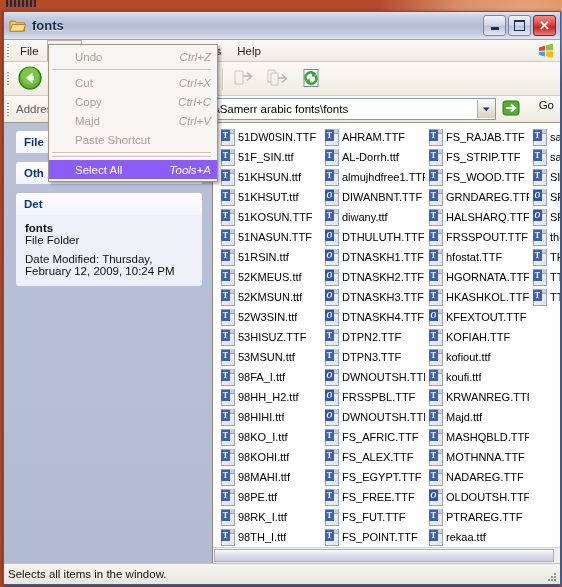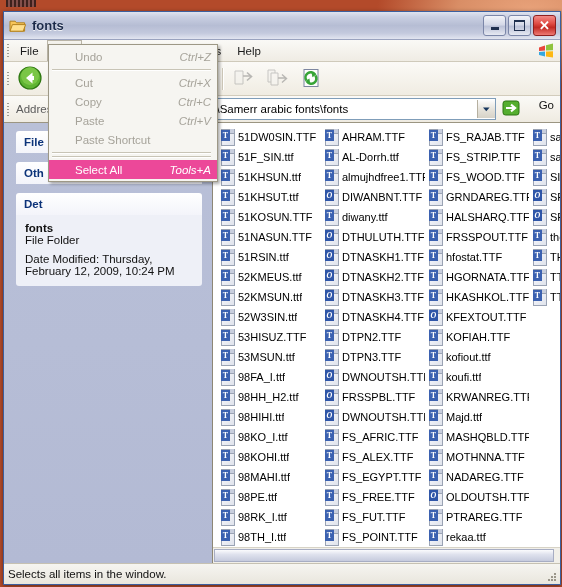--- a/index.html
+++ b/index.html
@@ -197,21 +197,21 @@
     position:absolute;left:44px;top:32px;width:168px;z-index:60;
     background:#f6f5f1;border:1px solid #9d9886;
     box-shadow:2px 2px 3px rgba(0,0,0,.33);
     padding:2px 0;
   }
   .mrow{
     height:19px;display:flex;align-items:center;padding:0 6px 0 26px;
     font-size:11.5px;color:#111;white-space:nowrap;position:relative;
   }
   .mrow.disabled{color:#a6a39a;}
-  .mrow.sel{background:#ec4899;color:#fff;}
+  .mrow.sel{background:#8b5cf6;color:#fff;}
   .mrow .acc{margin-left:auto;padding-left:18px;font-style:italic;}
   .msep{height:1px;background:#c8c4b6;margin:3px 6px 3px 3px;box-shadow:0 1px 0 #fff;}
 </style>
 </head>
 <body>
 
 <div id="desktop">
   <div id="wallpaper-badge"></div>
 </div>
 
@@ -983,21 +983,21 @@
       <div class="msep"></div>
       <div class="mrow disabled">
         <span>Cut</span>
         <span class="acc">Ctrl+X</span>
       </div>
       <div class="mrow disabled">
         <span>Copy</span>
         <span class="acc">Ctrl+C</span>
       </div>
       <div class="mrow disabled">
-        <span>Paste</span>
+        <span>Majd</span>
         <span class="acc">Ctrl+V</span>
       </div>
       <div class="mrow disabled">
         <span>Paste Shortcut</span>
       </div>
       <div class="msep"></div>
       <div class="msep"></div>
       <div class="mrow sel">
         <span>Select All</span>
         <span class="acc">Tools+A</span>

